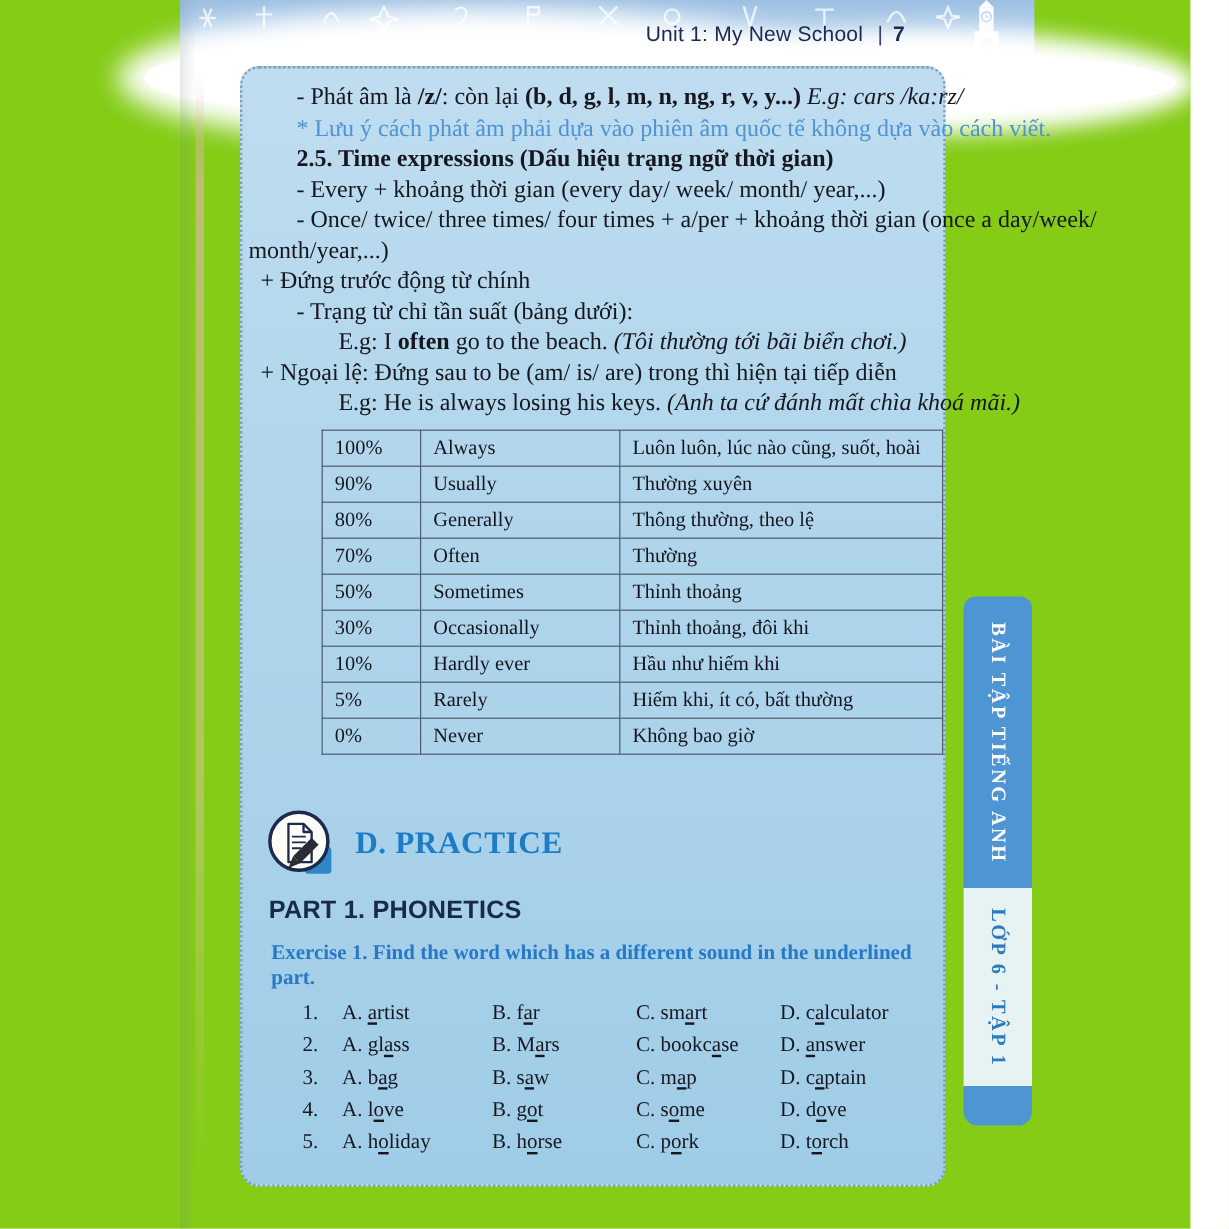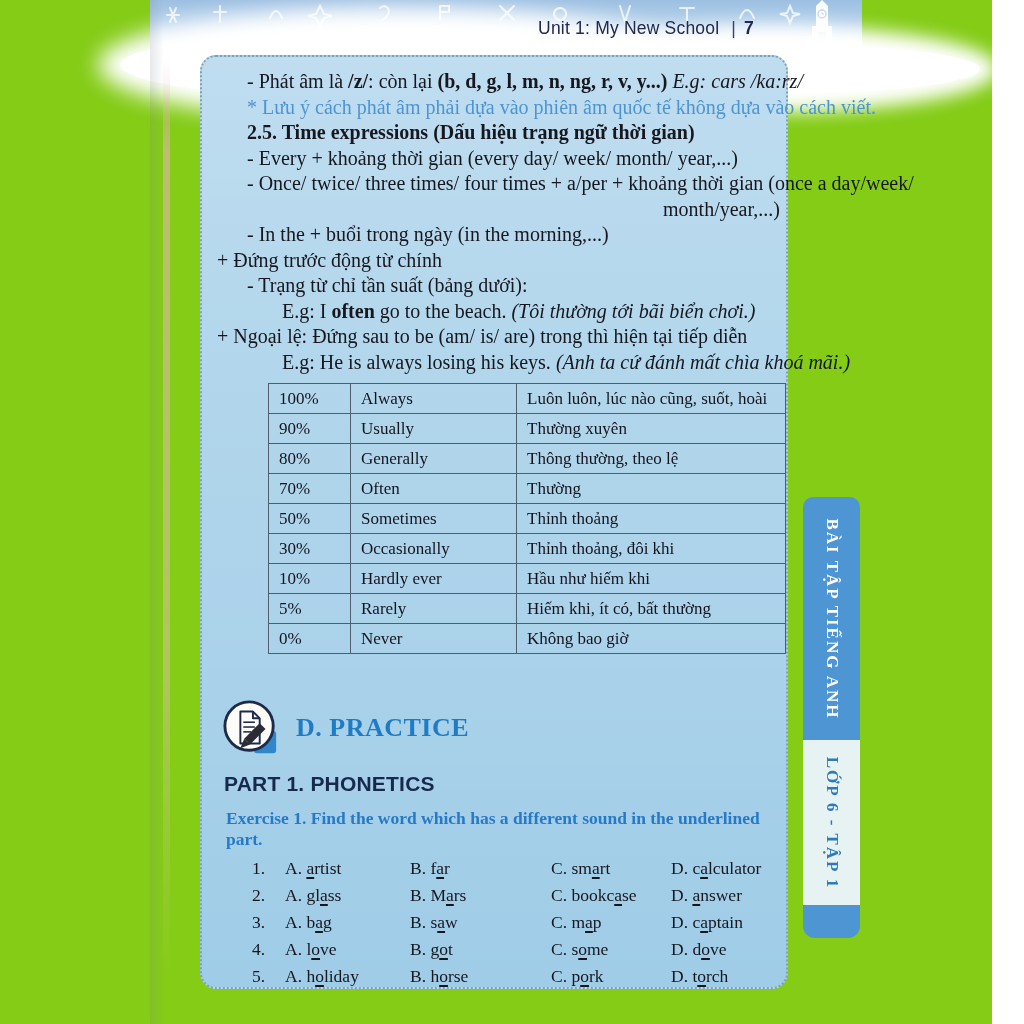--- a/index.html
+++ b/index.html
@@ -27,40 +27,40 @@
   .pageshadow{position:absolute;left:150px;top:0;width:14px;height:1024px;
            background:linear-gradient(90deg,rgba(120,130,140,.18),rgba(120,130,140,0));}
   
   .cbox{position:absolute;left:200px;top:55px;width:588px;height:934px;box-sizing:border-box;
         border:2px dotted #7fa0b8;border-radius:16px;padding:12px 6px 0 0;
         background:linear-gradient(180deg,#c0ddf0 0%,#b3d7ec 30%,#aad2ea 65%,#9fcce7 100%);}
   .bline{font-size:20px;line-height:25.5px;white-space:nowrap;}
   .bline .b{font-weight:bold;}
   .bline .i{font-style:italic;}
   .bline.note{color:#4e94d2;}
-  .ind0{padding-left:5px;text-align:right;}
+  .ind0{padding-left:5px;}
   .ind1{padding-left:45px;}
   .indplus{padding-left:15px;}
   .indeg{padding-left:80px;}
   
   table.freq{border-collapse:collapse;margin:8px 0 12px 66px;width:518px;font-size:17px;}
   table.freq td{border:1px solid #4f5d6c;height:29px;padding:0 10px;vertical-align:middle;
                 color:#14141f;}
   
   .practice{display:flex;align-items:center;margin:44px 0 0 20px;height:60px;}
   .practice-title{margin-left:16px;font-size:26px;font-weight:bold;color:#1e7cc6;
                   letter-spacing:.5px;}
   .part-heading{margin:14px 0 0 22px;font-family:"Liberation Sans",sans-serif;font-weight:bold;
                 font-size:21px;color:#17294d;letter-spacing:.2px;}
   .ex-heading{margin:12px 0 0 24px;font-size:17.5px;font-weight:bold;color:#2779c6;}
   .qlist{margin-top:5px;}
   .qrow{display:flex;align-items:center;height:27px;font-size:17.5px;}
   .qnum{width:33px;margin-left:50px;}
   .opt{white-space:nowrap;}
-  .optA{width:125px;} .optB{width:120px;} .optC{width:120px;margin-left:21px;} .optD{flex:1;}
+  .optA{width:125px;} .optB{width:120px;} .optC{width:120px;} .optD{flex:1;}
   .u{text-decoration:underline;text-decoration-thickness:1.5px;text-underline-offset:3px;}
   
   .tab{position:absolute;left:803px;top:497px;width:57px;height:441px;}
   .tab-top{position:relative;height:243px;background:#4e95d3;border-radius:10px 10px 0 0;}
   .tab-mid{position:relative;height:165px;background:#e7f2f2;}
   .tab-cap{height:33px;background:#4e95d3;border-radius:0 0 12px 12px;}
   .vtext{position:absolute;top:50%;left:50%;transform:translate(-50%,-50%) rotate(90deg);
          white-space:nowrap;font-weight:bold;font-size:17px;letter-spacing:2px;}
   .vtext.white{color:#ffffff;}
   .vtext.blue{color:#2c7bbf;}
@@ -108,21 +108,20 @@
 
   <div class="cbox">
 
     <div id="content-lines">
         <div class="bline ind1"><span>- Phát âm là </span><span class="b">/z/</span><span>: còn lại </span><span class="b">(b, d, g, l, m, n, ng, r, v, y...)</span><span> </span><span class="i">E.g: cars /ka:rz/</span></div>
         <div class="bline ind1 note"><span>* Lưu ý cách phát âm phải dựa vào phiên âm quốc tế không dựa vào cách viết.</span></div>
         <div class="bline ind1"><span class="b">2.5. Time expressions (Dấu hiệu trạng ngữ thời gian)</span></div>
         <div class="bline ind1"><span>- Every + khoảng thời gian (every day/ week/ month/ year,...)</span></div>
         <div class="bline ind1"><span>- Once/ twice/ three times/ four times + a/per + khoảng thời gian (once a day/week/</span></div>
         <div class="bline ind0"><span>month/year,...)</span></div>
-        <div class="bline ind1"><span>- In the + buổi trong ngày (in the morning,...)</span></div>
         <div class="bline indplus"><span>+ Đứng trước động từ chính</span></div>
         <div class="bline ind1"><span>- Trạng từ chỉ tần suất (bảng dưới):</span></div>
         <div class="bline indeg"><span>E.g: I </span><span class="b">often</span><span> go to the beach. </span><span class="i">(Tôi thường tới bãi biển chơi.)</span></div>
         <div class="bline indplus"><span>+ Ngoại lệ: Đứng sau to be (am/ is/ are) trong thì hiện tại tiếp diễn</span></div>
         <div class="bline indeg"><span>E.g: He is always losing his keys. </span><span class="i">(Anh ta cứ đánh mất chìa khoá mãi.)</span></div>
       </div>
 
     <table class="freq">
       <colgroup>
           <col style="width:82px">

